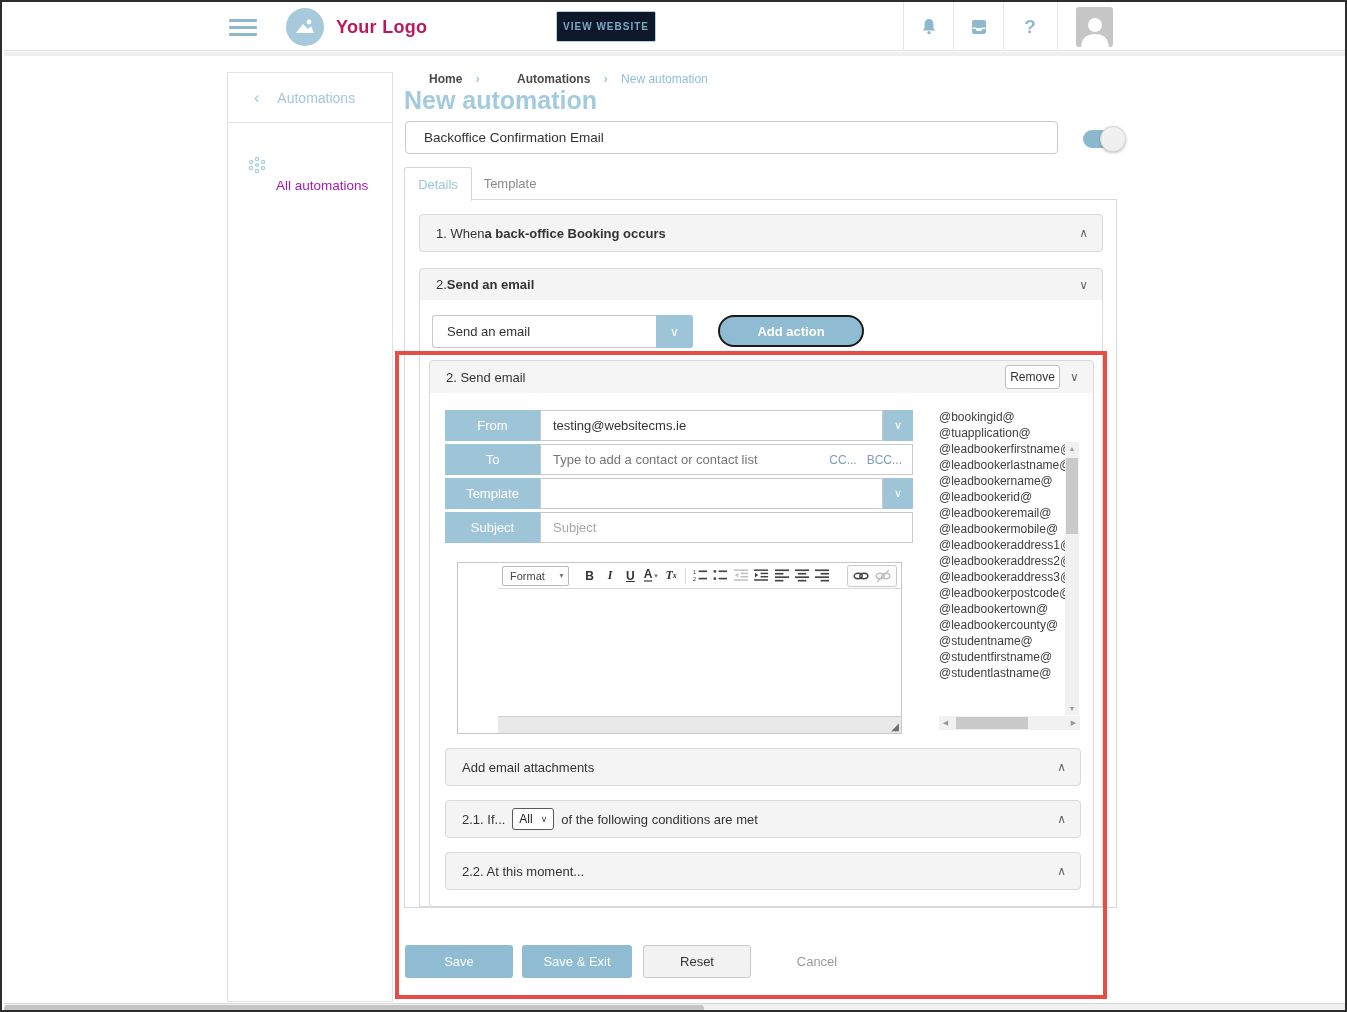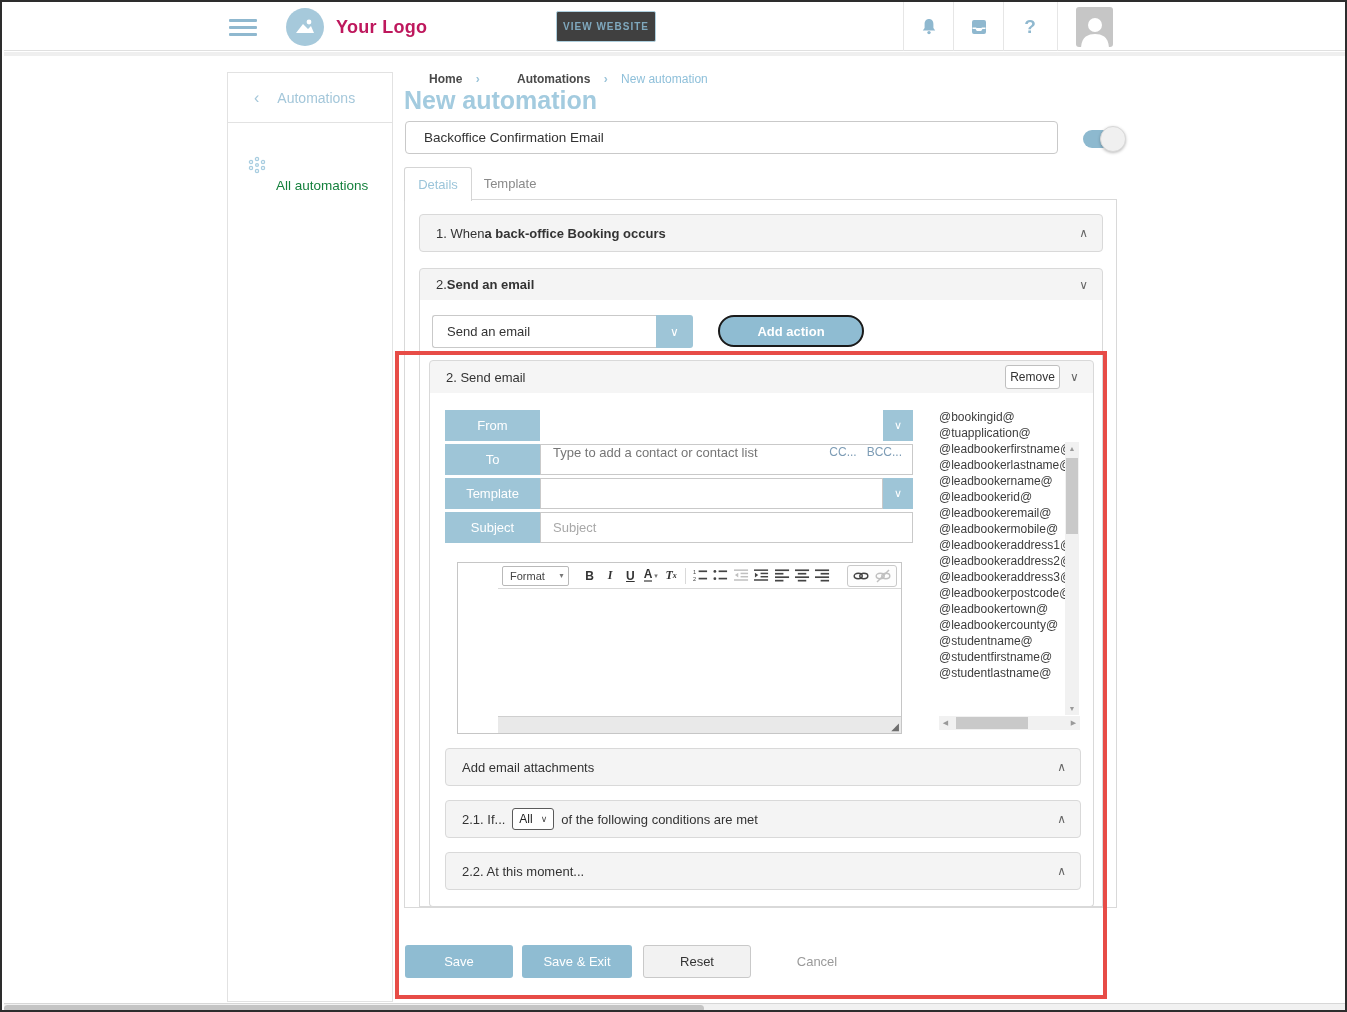--- a/index.html
+++ b/index.html
@@ -10,41 +10,41 @@
   
   .header { position:absolute; left:2px; top:0; width:1343px; height:49px; background:#fff;
             border-bottom:1px solid #e0e0e0; }
   .hdr-strip { position:absolute; left:2px; top:50px; width:1343px; height:4px; background:#efefef; }
   .hamburger { position:absolute; left:225px; top:13px; width:28px; height:24px; cursor:pointer; }
   .hamburger span { display:block; height:3px; background:#8fb8cf; margin:4px 0; border-radius:1px; }
   .logo-wrap { position:absolute; left:282px; top:6px; display:flex; align-items:center; }
   .logo-circle { width:38px; height:38px; border-radius:50%; background:#a6c9db; display:flex;
                  align-items:center; justify-content:center; }
   .logo-text { margin-left:12px; font-size:18px; font-weight:bold; color:#be185d; letter-spacing:.3px; }
-  .view-website { position:absolute; left:552px; top:9px; width:100px; height:31px; background:#404040;
+  .view-website { position:absolute; left:552px; top:9px; width:100px; height:31px; background:#0f172a;
                   border:1px solid #aecfde; border-radius:2px; color:#7fa8bd; font-size:10px;
                   font-weight:bold; letter-spacing:1px; display:flex; align-items:center;
                   justify-content:center; cursor:pointer; }
   .hdr-div { position:absolute; top:0; width:1px; height:49px; background:#e6e6e6; }
   .hdr-icon { position:absolute; top:0; height:49px; width:40px; display:flex; align-items:center;
               justify-content:center; cursor:pointer; color:#8fb8cf; }
   .help-glyph { font-size:19px; font-weight:bold; color:#8fb8cf; }
   .avatar { position:absolute; left:1072px; top:5px; width:37px; height:40px; background:#c6c6c6;
             border-radius:3px; overflow:hidden; display:flex; align-items:flex-end;
             justify-content:center; cursor:pointer; }
 
   
   .sidebar { position:absolute; left:225px; top:70px; width:166px; height:930px; background:#fff;
              border:1px solid #e2e2e2; }
   .sb-head { height:50px; border-bottom:1px solid #e2e2e2; display:flex; align-items:center; }
   .sb-back { margin-left:26px; color:#a4c7da; font-size:16px; cursor:pointer; }
   .sb-title { margin-left:18px; color:#a4c7da; font-size:14px; }
   .sb-item { height:48px; display:flex; align-items:center; cursor:pointer; margin-top:18px; }
   .sb-item-icon { margin-left:20px; display:flex; }
-  .sb-item-label { margin-left:10px; color:#15803d; font-size:13.5px;margin-top:41px; }
+  .sb-item-label { margin-left:10px; color:#a21caf; font-size:13.5px;margin-top:41px; }
 
   
   .breadcrumb { position:absolute; left:403px; top:70px; font-size:12px; color:#555; }
   .breadcrumb .lnk { font-weight:bold; color:#4a4a4a; cursor:pointer;margin-left:24px; }
   .breadcrumb .sep { color:#9cc5da; margin:0 10px; font-weight:bold; }
   .breadcrumb .cur { color:#8fc0da; }
   .page-title { position:absolute; left:402px; top:84px; font-size:25px; font-weight:bold; color:#a3cbdf; }
   .name-input { position:absolute; left:403px; top:119px; width:653px; height:33px;
                 border:1px solid #c9c9c9; border-radius:4px; padding:0 18px; font-size:13.5px;
                 color:#333; font-family:inherit; }
@@ -98,21 +98,21 @@
                border:1px solid #d9d9d9; border-top:none; border-radius:0 0 4px 4px; }
 
   .f-label { position:absolute; left:443px; width:95px; height:31px; background:#9ec5d7; color:#fff;
              font-size:13px; display:flex; align-items:center; justify-content:center; }
   .f-input { position:absolute; left:538px; height:31px; border:1px solid #c9c9c9; font-size:13px;
              color:#333; padding:0 12px; font-family:inherit; }
   .f-input::placeholder, .name-input::placeholder { color:#a8a8a8; }
   .f-chev { position:absolute; left:881px; width:30px; height:31px; background:#9ec5d7; color:#fff;
             display:flex; align-items:center; justify-content:center; font-size:11px; cursor:pointer; }
   .to-box { position:absolute; left:538px; width:373px; height:31px; border:1px solid #c9c9c9;
-            display:flex; align-items:flex-start; background:#fff; }
+            display:flex; align-items:center; background:#fff; }
   .to-box input { flex:1; border:none; outline:none; font-size:13px; padding:0 12px; color:#333;
                   font-family:inherit; min-width:0; }
   .ccbcc { color:#7d9cb5; font-size:12px; margin-right:10px; cursor:pointer; }
 
   
   .editor { position:absolute; left:455px; top:560px; width:445px; height:172px;
             border:1px solid #c6c6c6; background:#fff;padding-left:40px; }
   .toolbar { height:26px; border-bottom:1px solid #d9d9d9; background:#fff; display:flex;
              align-items:center; padding:0 4px; }
   .fmt-combo { width:72px; height:20px; border:1px solid #b9b9b9; border-radius:2px; display:flex;
@@ -288,20 +288,21 @@
   <button class="add-action">Add action</button>
 
   <div class="card-head">
     <span>2. Send email</span>
   </div>
   <button class="remove-btn">Remove</button>
   <span class="card-chev">∨</span>
   <div class="card-body"></div>
 
   <div class="f-label" style="top:408px">From</div>
+  <input class="f-input" style="top: 408px; width: 343px;" value="testing@websitecms.ie">
   <div class="f-chev" style="top:408px">
     <span>∨</span>
   </div>
 
   <div class="f-label" style="top:442px">To</div>
   <div class="to-box" style="top:442px">
     <input placeholder="Type to add a contact or contact list" style="">
     <span class="ccbcc">CC...</span>
     <span class="ccbcc">BCC...</span>
   </div>

